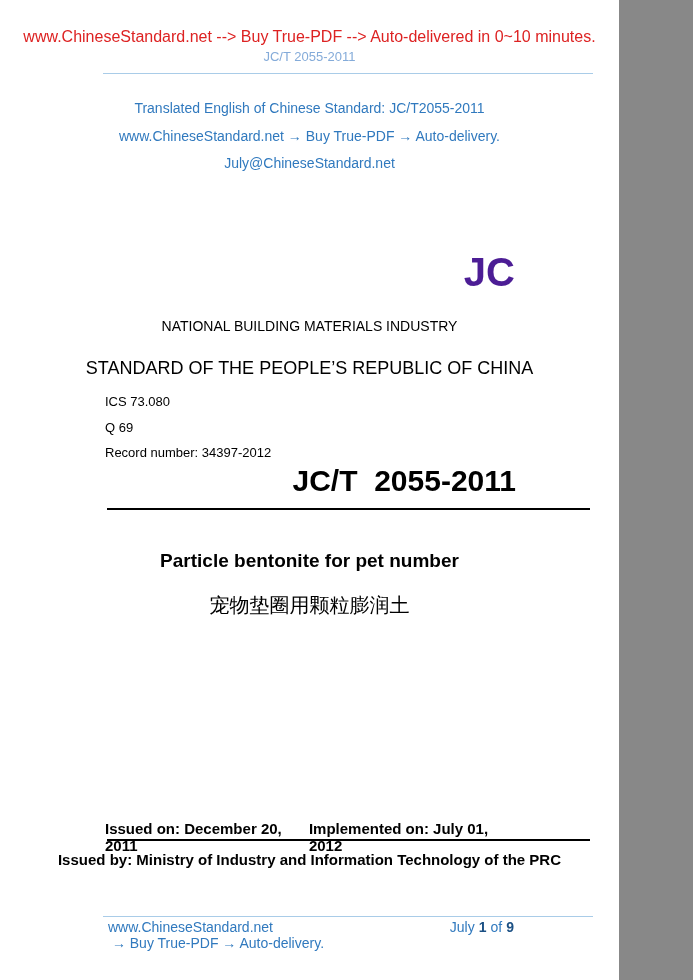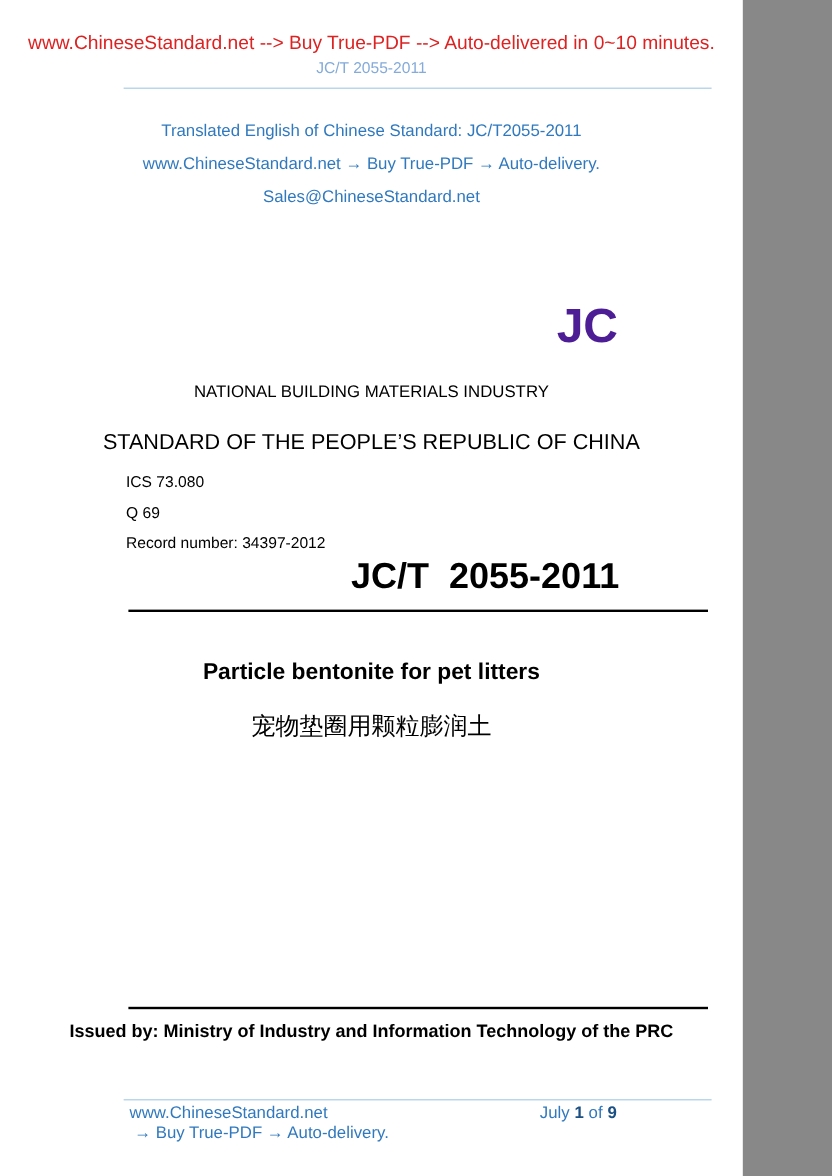--- a/index.html
+++ b/index.html
@@ -70,38 +70,42 @@
   <div class="abs centered banner">www.ChineseStandard.net --&gt; Buy True-PDF --&gt; Auto-delivered in 0~10 minutes.</div>
 
   <div class="abs centered doc-num">JC/T 2055-2011</div>
 
   <div class="rule rule-blue top-rule"></div>
 
   <div class="abs centered translated blue">Translated English of Chinese Standard: JC/T2055-2011</div>
 
   <div class="abs centered linkline blue"><a class="link">www.ChineseStandard.net</a><span class="rest"> → Buy True-PDF → Auto-delivery.</span></div>
 
-  <div class="abs centered emailline"><a class="link">Sales@ChineseStandard.net</a></div>
+  <div class="abs centered emailline"><a class="link">July@ChineseStandard.net</a></div>
 
   <div class="abs jc-logo">JC</div>
 
   <div class="abs centered org1">NATIONAL BUILDING MATERIALS INDUSTRY</div>
   <div class="abs centered org2">STANDARD OF THE PEOPLE’S REPUBLIC OF CHINA</div>
 
   <div class="abs ics">ICS 73.080</div>
   <div class="abs qcode">Q 69</div>
   <div class="abs record">Record number: 34397-2012</div>
 
   <div class="abs bigcode">JC/T  2055-2011</div>
 
   <div class="rule black-rule r1"></div>
 
-  <div class="abs centered title-en">Particle bentonite for pet litters</div>
+  <div class="abs centered title-en">Particle bentonite for pet number</div>
   <div class="abs centered title-zh">宠物垫圈用颗粒膨润土</div>
 
+  <div class="abs issued-row">
+    <span>Issued on: December 20, 2011</span>
+    <span>Implemented on: July 01, 2012</span>
+  </div>
 
   <div class="rule black-rule r2"></div>
 
   <div class="abs centered issued-by">Issued by: Ministry of Industry and Information Technology of the PRC</div>
 
   <div class="rule rule-blue footer-rule"></div>
 
   <div class="abs footer-row">
     <div class="footer-left"><a class="link">www.ChineseStandard.net</a><span class="rest"> → Buy True-PDF → Auto-delivery.</span></div>
     <div class="footer-right"><span>July</span><b class="pagenum">1</b><span>of</span><b class="pagenum">9</b></div>

